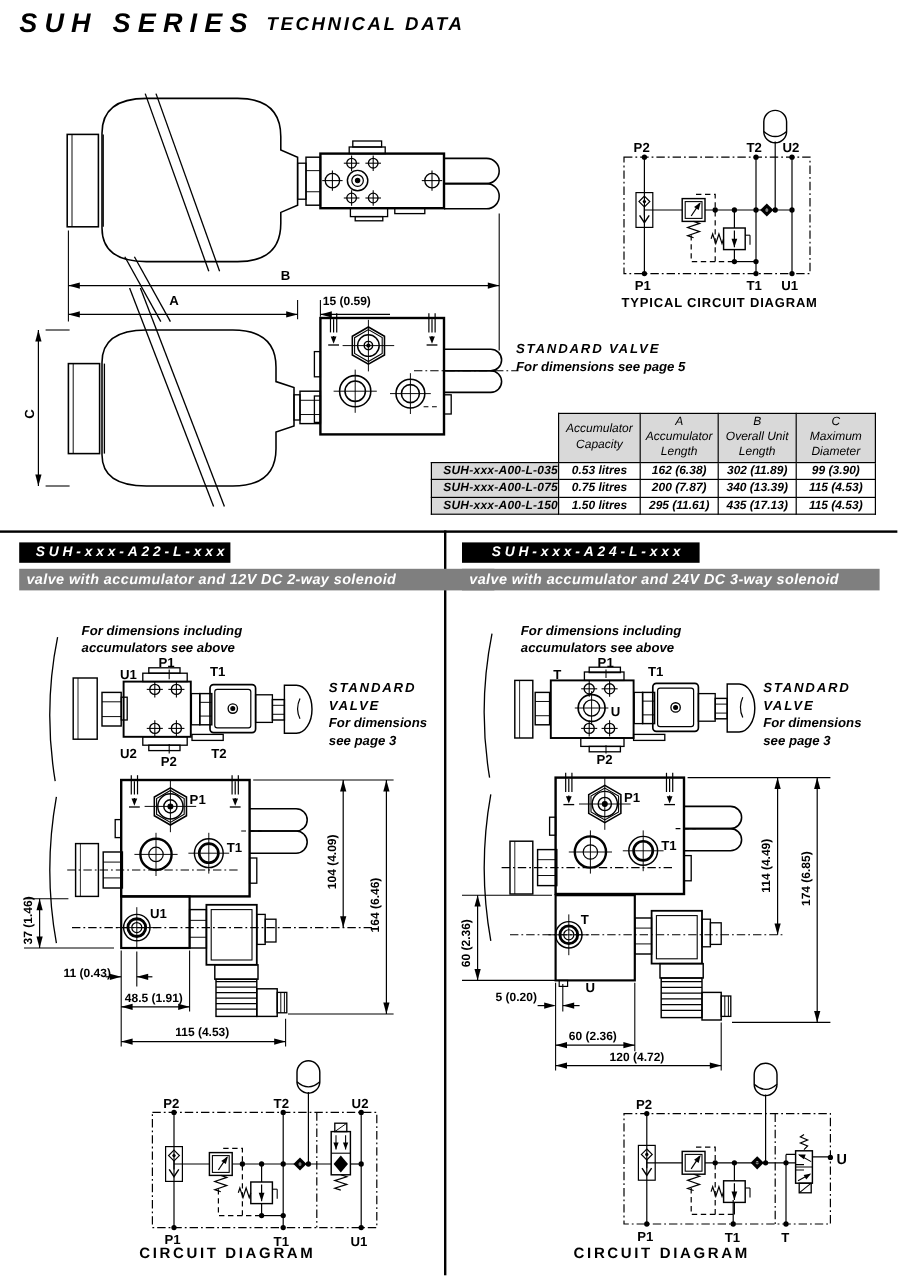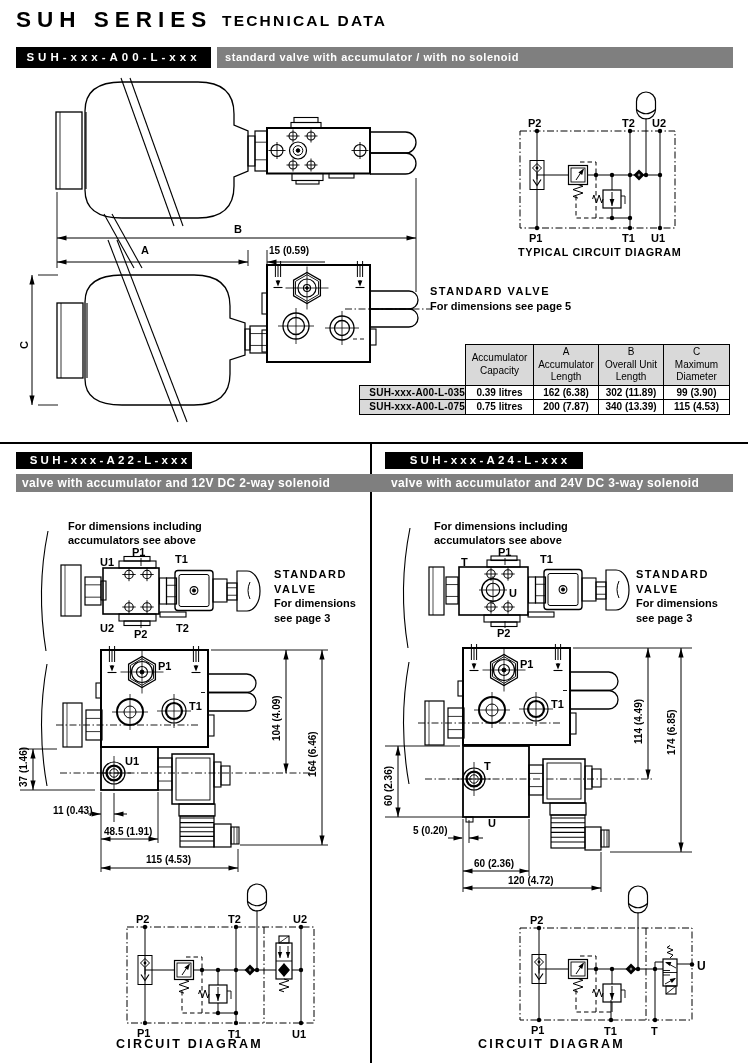--- a/index.html
+++ b/index.html
@@ -1,53 +1,58 @@
 <!DOCTYPE html>
 <html><head><meta charset="utf-8"><style>
 *{margin:0;padding:0;box-sizing:border-box;}
 body{font-family:"Liberation Sans",sans-serif;background:#fff;}
 #page{position:relative;width:748px;height:1063px;background:#fff;overflow:hidden;}
-.abs{position:absolute;}
+.abs{position:absolute;font-style:italic;}
 .blackbar{background:#000;color:#fff;font-weight:bold;letter-spacing:3.2px;}
 .graybar{background:#7f7f7f;color:#fff;font-weight:bold;}
 .tbl{border-collapse:collapse;font-size:10px;font-weight:bold;table-layout:fixed;}
 .tbl td{border:1.1px solid #000;text-align:center;padding:0;white-space:nowrap;overflow:hidden;height:14.3px;line-height:13px;}
 .tbl .hd{background:#d9d9d9;font-weight:normal;line-height:12.7px;height:41px;}
 .tbl .lbl{background:#d9d9d9;text-align:right;padding-left:6px;letter-spacing:0.2px;}
 </style></head><body>
 <div id="page">
 <div class="abs" style="left:16px;top:7px;font-size:22.5px;font-weight:bold;letter-spacing:6px;">SUH SERIES</div>
 <div class="abs" style="left:222px;top:12px;font-size:15.5px;font-weight:bold;letter-spacing:2.2px;">TECHNICAL DATA</div>
-<div class="abs blackbar" style="left:16px;top:47px;width:195px;height:21px;font-size:11.5px;text-align:center;line-height:21px;letter-spacing:4px;">SUH-xxx-A00-L-xxx</div>
-<div class="abs graybar" style="left:217px;top:47px;width:516px;height:21px;font-size:11px;line-height:21px;padding-left:8px;letter-spacing:0.55px;">standard valve with accumulator / with no solenoid</div>
 
 <div class="abs" style="left:430px;top:285px;font-size:11px;font-weight:bold;letter-spacing:1.5px;">STANDARD VALVE</div>
 <div class="abs" style="left:430px;top:300px;font-size:11px;font-weight:bold;">For dimensions see page 5</div>
 
 <table class="tbl abs" style="left:359px;top:344px;">
 <tbody>
         <tr>
           <td style="width:106px;border:none;background:#fff;"></td>
 <td class="hd" style="width:68px;">Accumulator<br>Capacity</td>
 <td class="hd" style="width:65px;">A<br>Accumulator<br>Length</td>
 <td class="hd" style="width:65px;">B<br>Overall Unit<br>Length</td>
 <td class="hd" style="width:66px;">C<br>Maximum<br>Diameter</td>
         </tr>
 <tr>
           <td class="lbl">SUH-xxx-A00-L-035</td>
-          <td>0.39 litres</td>
+          <td>0.53 litres</td>
           <td>162 (6.38)</td>
           <td>302 (11.89)</td>
           <td>99 (3.90)</td>
         </tr>
 <tr>
           <td class="lbl">SUH-xxx-A00-L-075</td>
           <td>0.75 litres</td>
           <td>200 (7.87)</td>
           <td>340 (13.39)</td>
+          <td>115 (4.53)</td>
+        </tr>
+<tr>
+          <td class="lbl">SUH-xxx-A00-L-150</td>
+          <td>1.50 litres</td>
+          <td>295 (11.61)</td>
+          <td>435 (17.13)</td>
           <td>115 (4.53)</td>
         </tr>
 </tbody>
     </table>
 
 <div class="abs" style="left:0;top:442px;width:748px;height:2px;background:#000;"></div>
 <div class="abs" style="left:370px;top:442px;width:1.5px;height:621px;background:#000;"></div>
 
 <div class="abs blackbar" style="left:16px;top:452px;width:176px;height:17px;font-size:11.5px;text-align:center;line-height:17px;text-indent:12px;">SUH-xxx-A22-L-xxx</div>
 <div class="abs graybar" style="left:16px;top:474px;width:396px;height:18px;font-size:12px;line-height:18px;padding-left:6px;letter-spacing:0.35px;">valve with accumulator and 12V DC 2-way solenoid</div>

